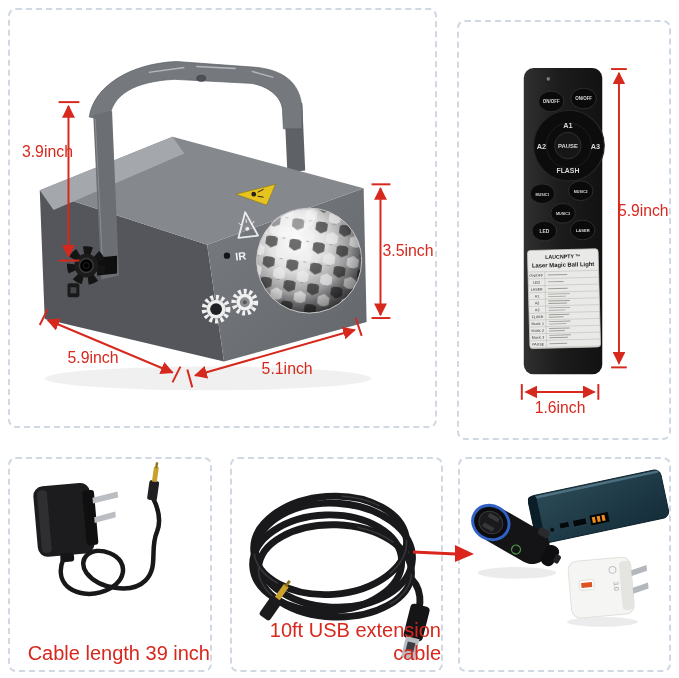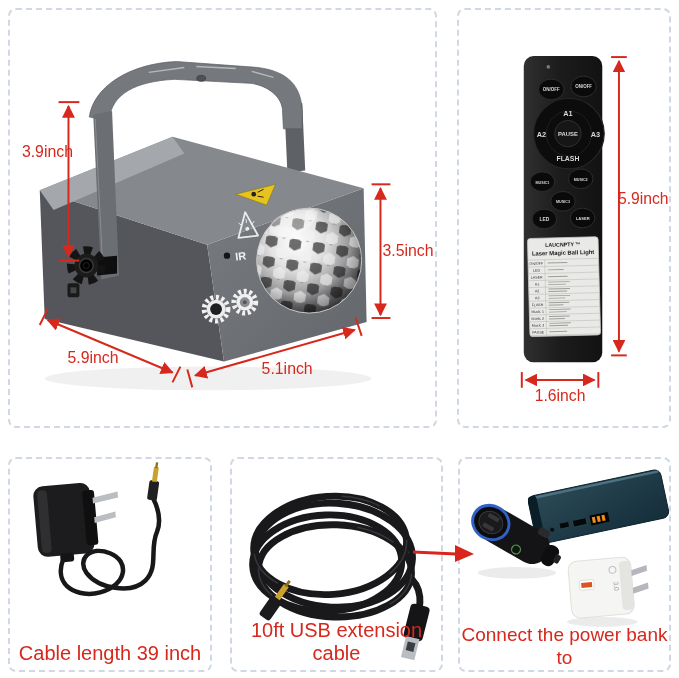--- a/index.html
+++ b/index.html
@@ -1,20 +1,20 @@
 <!DOCTYPE html>
 <html><head>
 <meta charset="utf-8">
 <style>
   html,body{margin:0;padding:0;background:#ffffff;}
   .canvas{position:relative;width:679px;height:678px;background:#ffffff;
           font-family:"Liberation Sans",sans-serif;overflow:hidden;}
   .panel{position:absolute;border:2px dashed #cfd8e3;border-radius:8px;box-sizing:border-box;background:#fff;}
   .panel > svg{position:absolute;left:0;top:0;width:100%;height:100%;display:block;}
-  .caption{position:absolute;left:0;right:0;text-align:center;color:#d7281d;font-size:20px;}
+  .caption{position:absolute;left:0;right:0;text-align:right;color:#d7281d;font-size:20px;}
   .caption2{position:absolute;left:0;right:0;text-align:center;color:#d7281d;font-size:19px;line-height:23px;}
   svg text{font-family:"Liberation Sans",sans-serif;}
   .dim{fill:#d7281d;font-size:16px;}
   .dimln{stroke:#d7281d;stroke-width:2;fill:none;}
   .btn-txt{fill:#d8d8d8;font-weight:bold;}
   .connect-arrow{position:absolute;z-index:6;}
 </style>
 </head>
 <body>
 
@@ -139,21 +139,21 @@
 
       <g>
         <path class="dimln" d="M365,176 L384,176"></path>
         <line class="dimln" x1="374" y1="180" x2="374" y2="308" marker-start="url(#arrP)" marker-end="url(#arrP)"></line>
         <path class="dimln" d="M365,311 L384,311"></path>
         <text class="dim" x="376" y="248">3.5inch</text>
       </g>
     </svg>
   </section>
 
-  <section class="panel" style="left:457px;top:8px;width:214px;height:420px;">
+  <section class="panel" style="left:457px;top:20px;width:214px;height:420px;">
     <svg viewBox="0 0 214 420">
       <defs>
         <marker id="arrR" viewBox="0 0 10 10" refX="9" refY="5" markerWidth="6.5" markerHeight="6.5" orient="auto-start-reverse">
           <path d="M0,0L10,5L0,10Z" fill="#d7281d"></path>
         </marker>
         <linearGradient id="remGrad" x1="0" y1="0" x2="1" y2="0">
           <stop offset="0%" stop-color="#303030"></stop>
           <stop offset="45%" stop-color="#1c1c1c"></stop>
           <stop offset="100%" stop-color="#121212"></stop>
         </linearGradient>
@@ -350,21 +350,20 @@
         <rect x="164" y="106" width="12" height="50" rx="4" fill="#e4e4e0"></rect>
         <rect x="122" y="122" width="15" height="10" rx="2" fill="#ffffff" stroke="#d8d8d4" stroke-width="0.8"></rect>
         <rect x="124" y="124.5" width="11" height="5" fill="#dd5420"></rect>
         <circle cx="157" cy="114" r="3.5" fill="none" stroke="#b9bfc3" stroke-width="1"></circle>
         <text x="157" y="126" font-size="7" fill="#9aa0a4" transform="rotate(90 157 126)">3.0</text>
         <polygon points="176,116 192,112 192,118 176,122" fill="#b4b7bb"></polygon>
         <polygon points="176,134 192,130 192,136 176,140" fill="#b4b7bb"></polygon>
       </g>
     </svg>
     <div class="caption2" style="bottom:1px;">
-      <div>Connect the power bank to</div>
     </div>
   </section>
 
   <svg class="connect-arrow" style="left:410px;top:541px;" width="66" height="24" viewBox="0 0 66 24">
     <line x1="3" y1="11" x2="46" y2="13" stroke="#da251c" stroke-width="3"></line>
     <polygon points="45,4 64,13 45,21" fill="#da251c"></polygon>
   </svg>
 
 </div>
 

